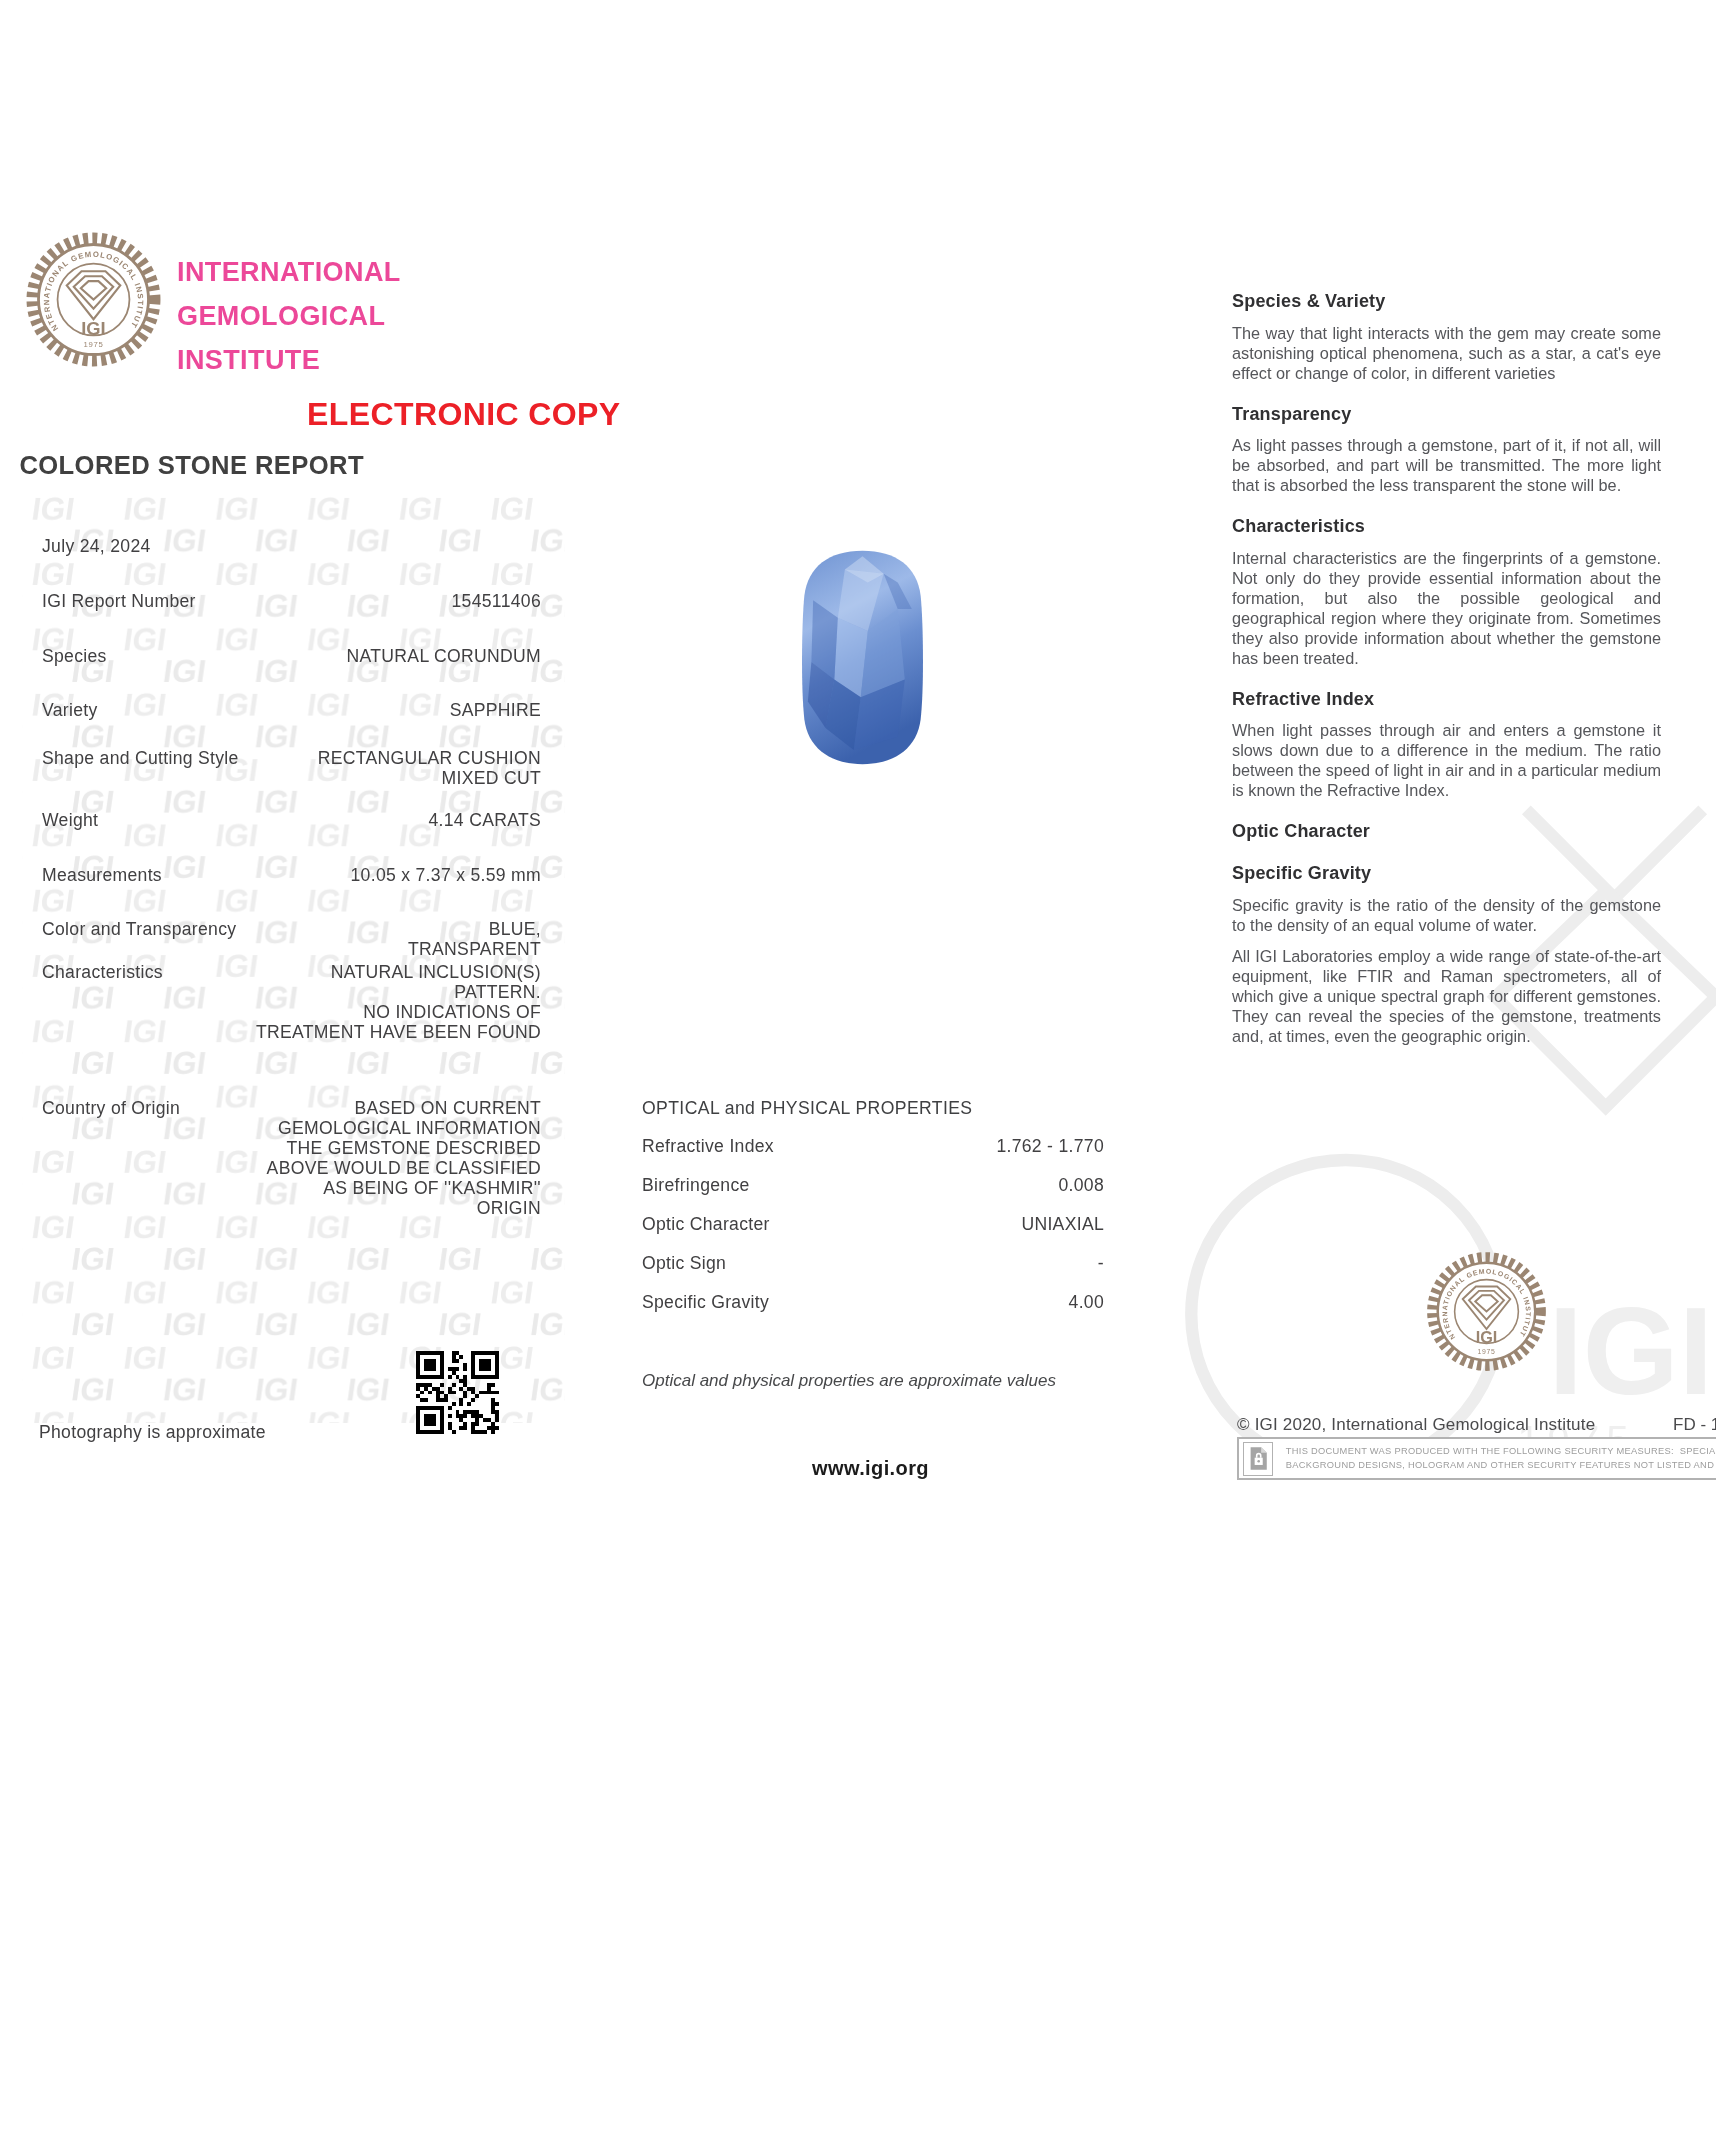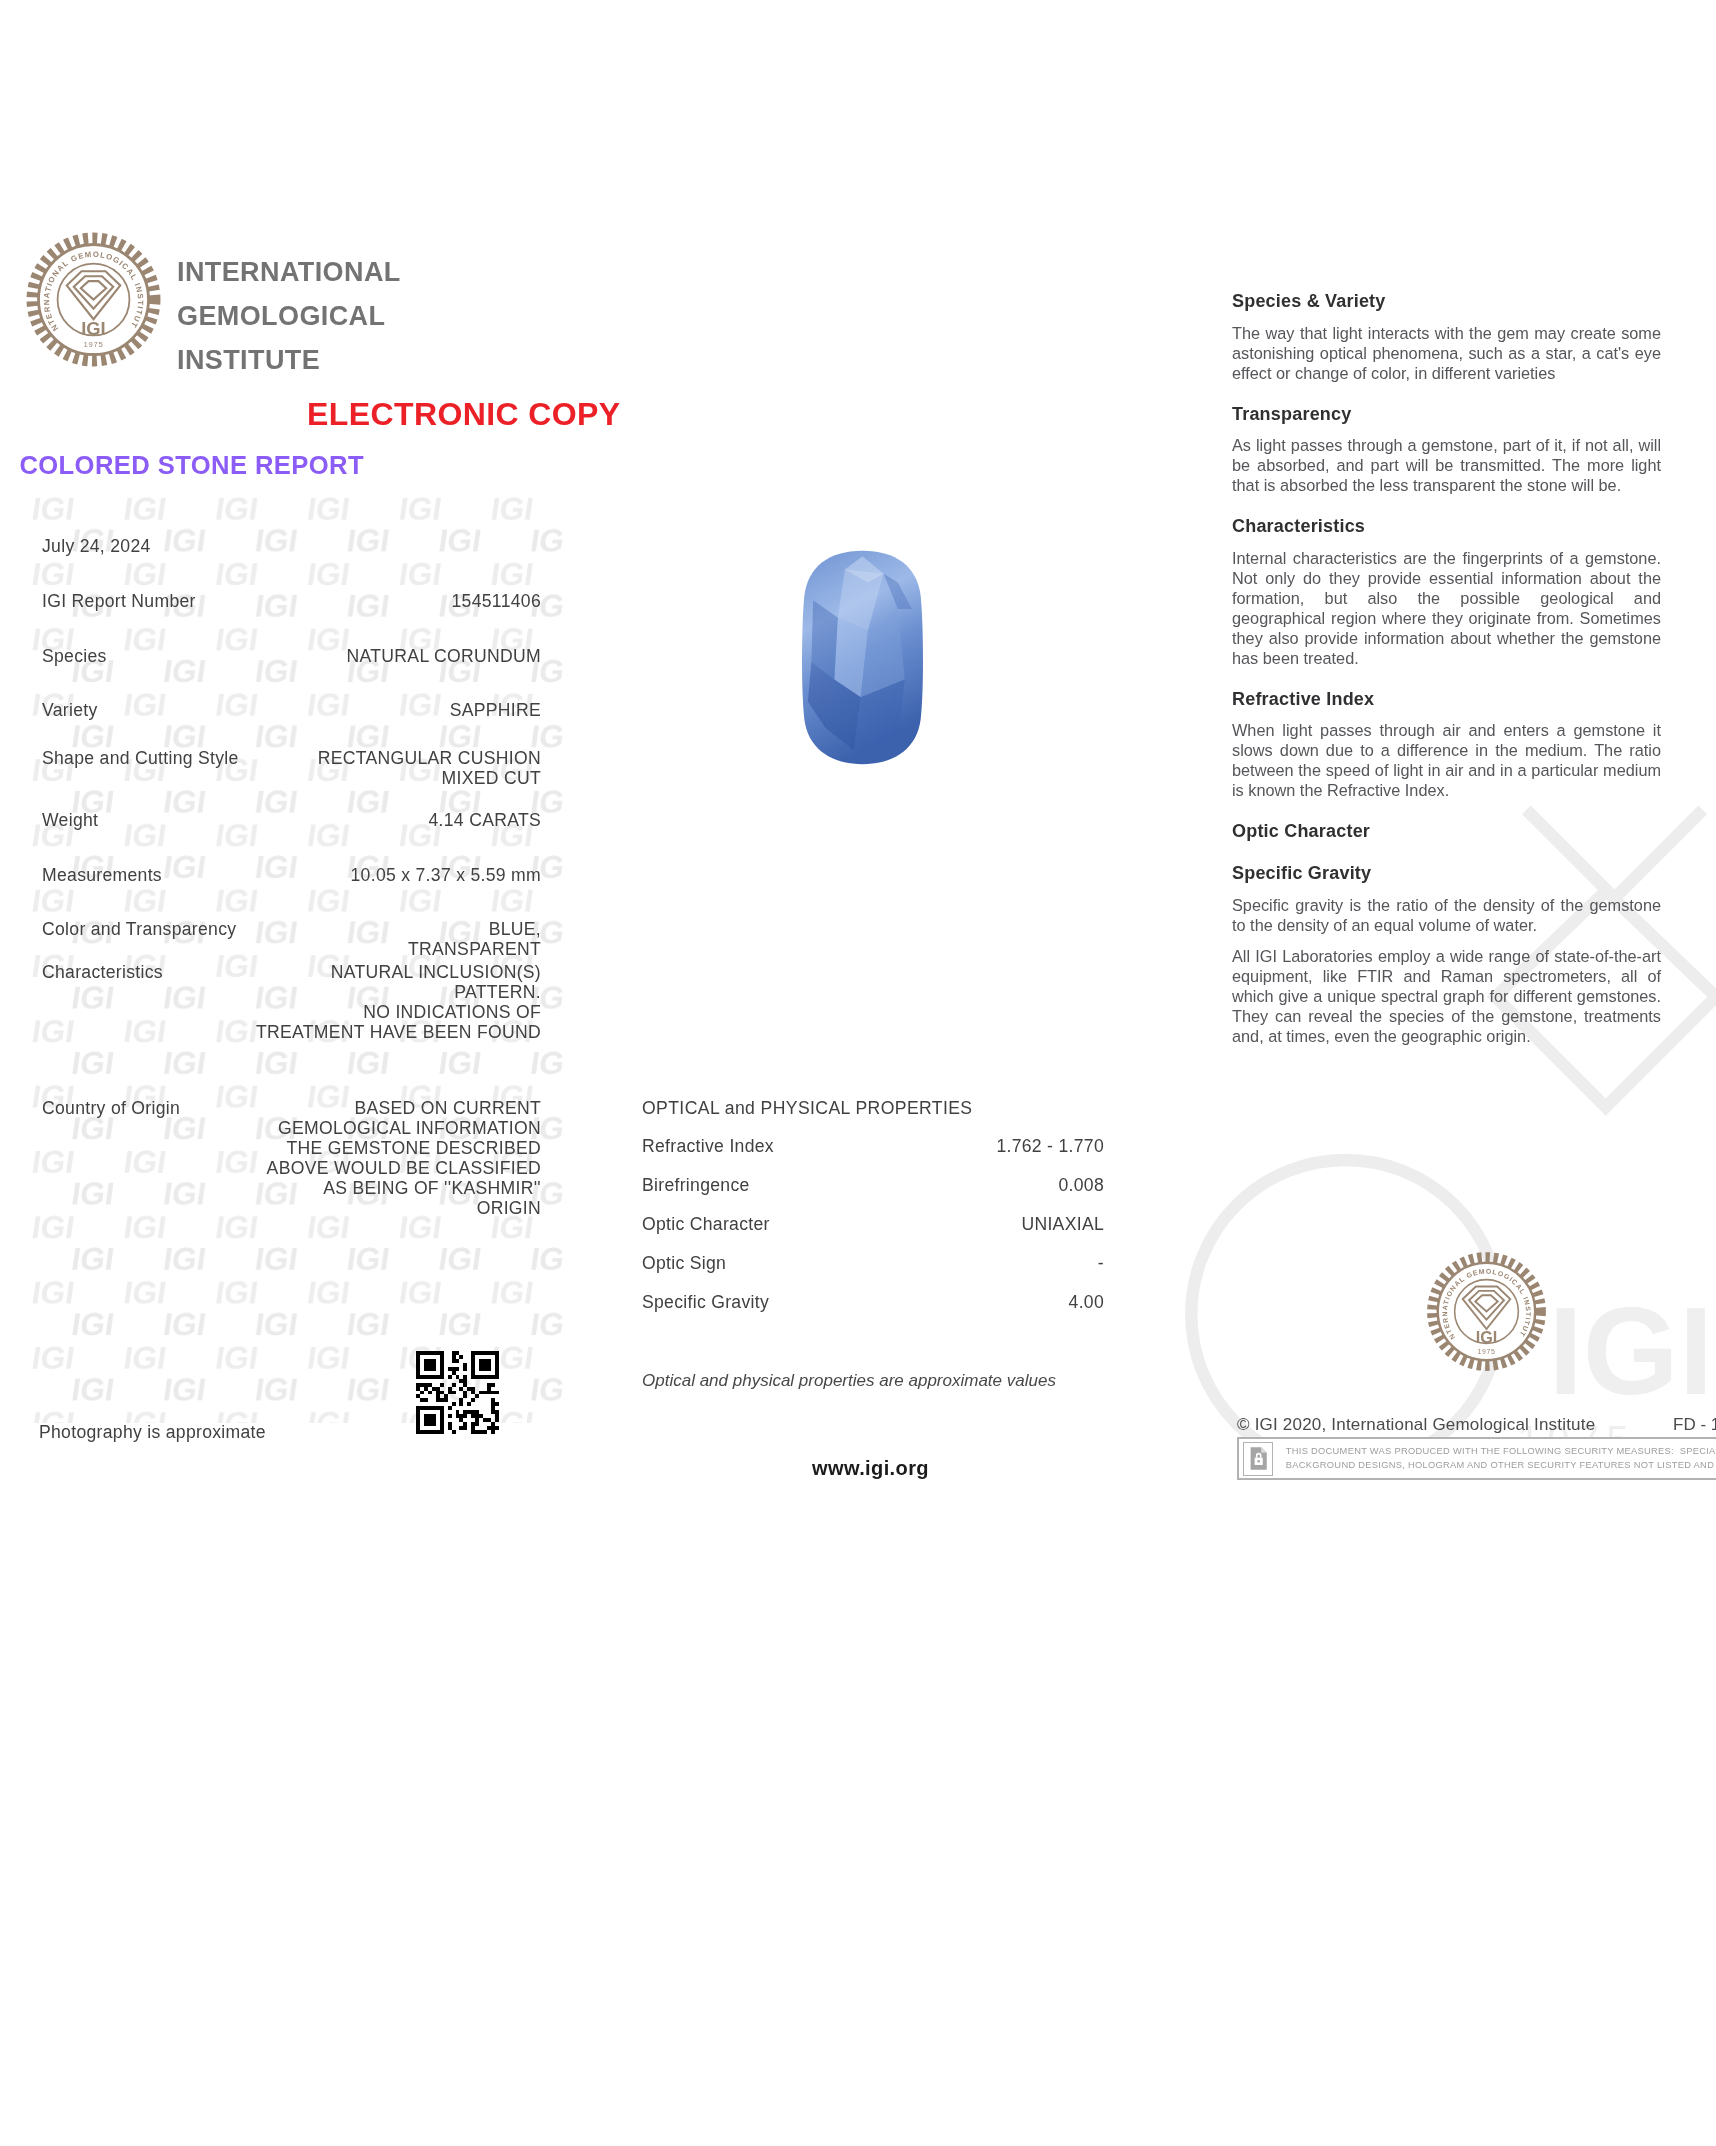--- a/index.html
+++ b/index.html
@@ -2,23 +2,23 @@
 <html style="font-size:14px"><head>
 <meta charset="utf-8">
 <style>
   html,body{margin:0;padding:0;background:#fff;}
   .page{position:relative;width:1717px;height:2146px;background:#ffffff;overflow:hidden;
         font-family:"Liberation Sans",sans-serif;color:#414042;}
   .abs{position:absolute;}
 
   
   .org-title{left:177px;top:250px;font-size:27px;font-weight:bold;line-height:44px;
-             color:#737373;white-space:pre-line;letter-spacing:0.4px;}
+             color:#ec4899;white-space:pre-line;letter-spacing:0.4px;}
   .electronic-copy{left:307px;top:396px;font-size:32px;font-weight:bold;color:#ec2027;letter-spacing:0.4px;}
-  .report-title{left:19.4px;top:451px;font-size:25.6px;font-weight:bold;color:#8b5cf6;letter-spacing:0.4px;}
+  .report-title{left:19.4px;top:451px;font-size:25.6px;font-weight:bold;color:#404040;letter-spacing:0.4px;}
 
   
   #report-rows{left:42px;top:0;width:499px;height:2146px;}
   .report-row{position:absolute;left:0;width:499px;display:flex;justify-content:space-between;
               font-size:17.6px;line-height:20px;letter-spacing:0.3px;color:#414042;}
   .rlabel{white-space:nowrap;}
   .rvalue{flex:1;text-align:right;white-space:pre-line;color:#414042;}
 
   
   #props{left:642px;top:16px;width:462px;height:2146px;}

